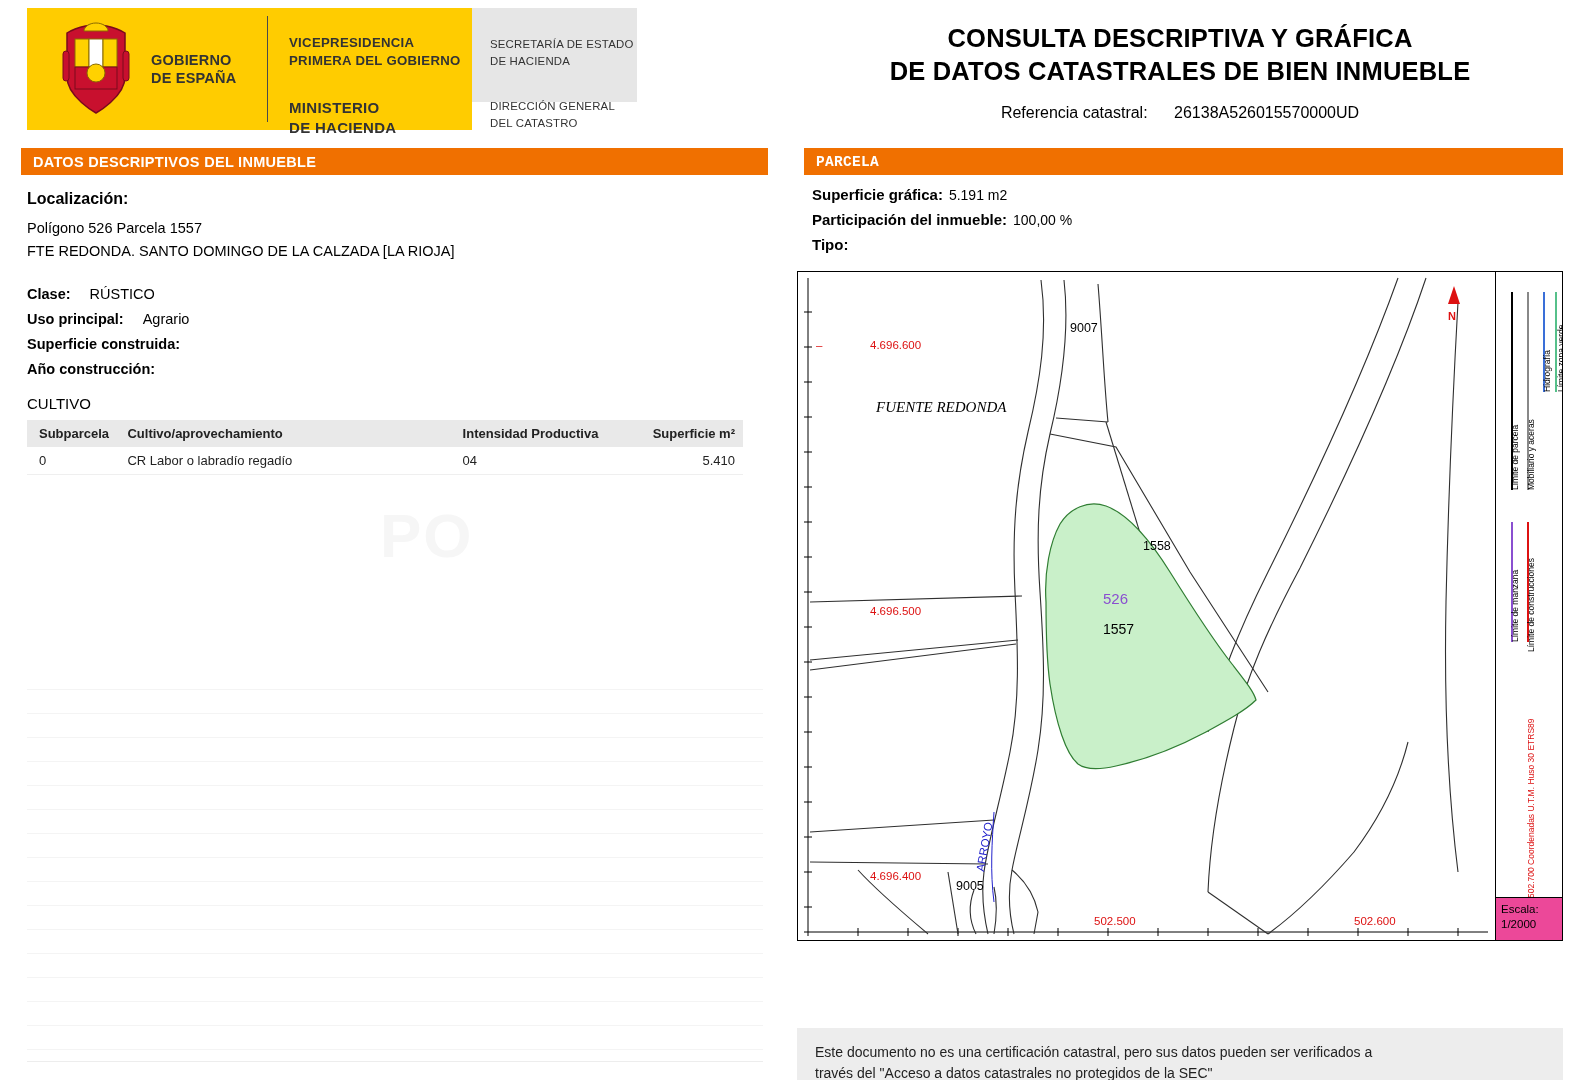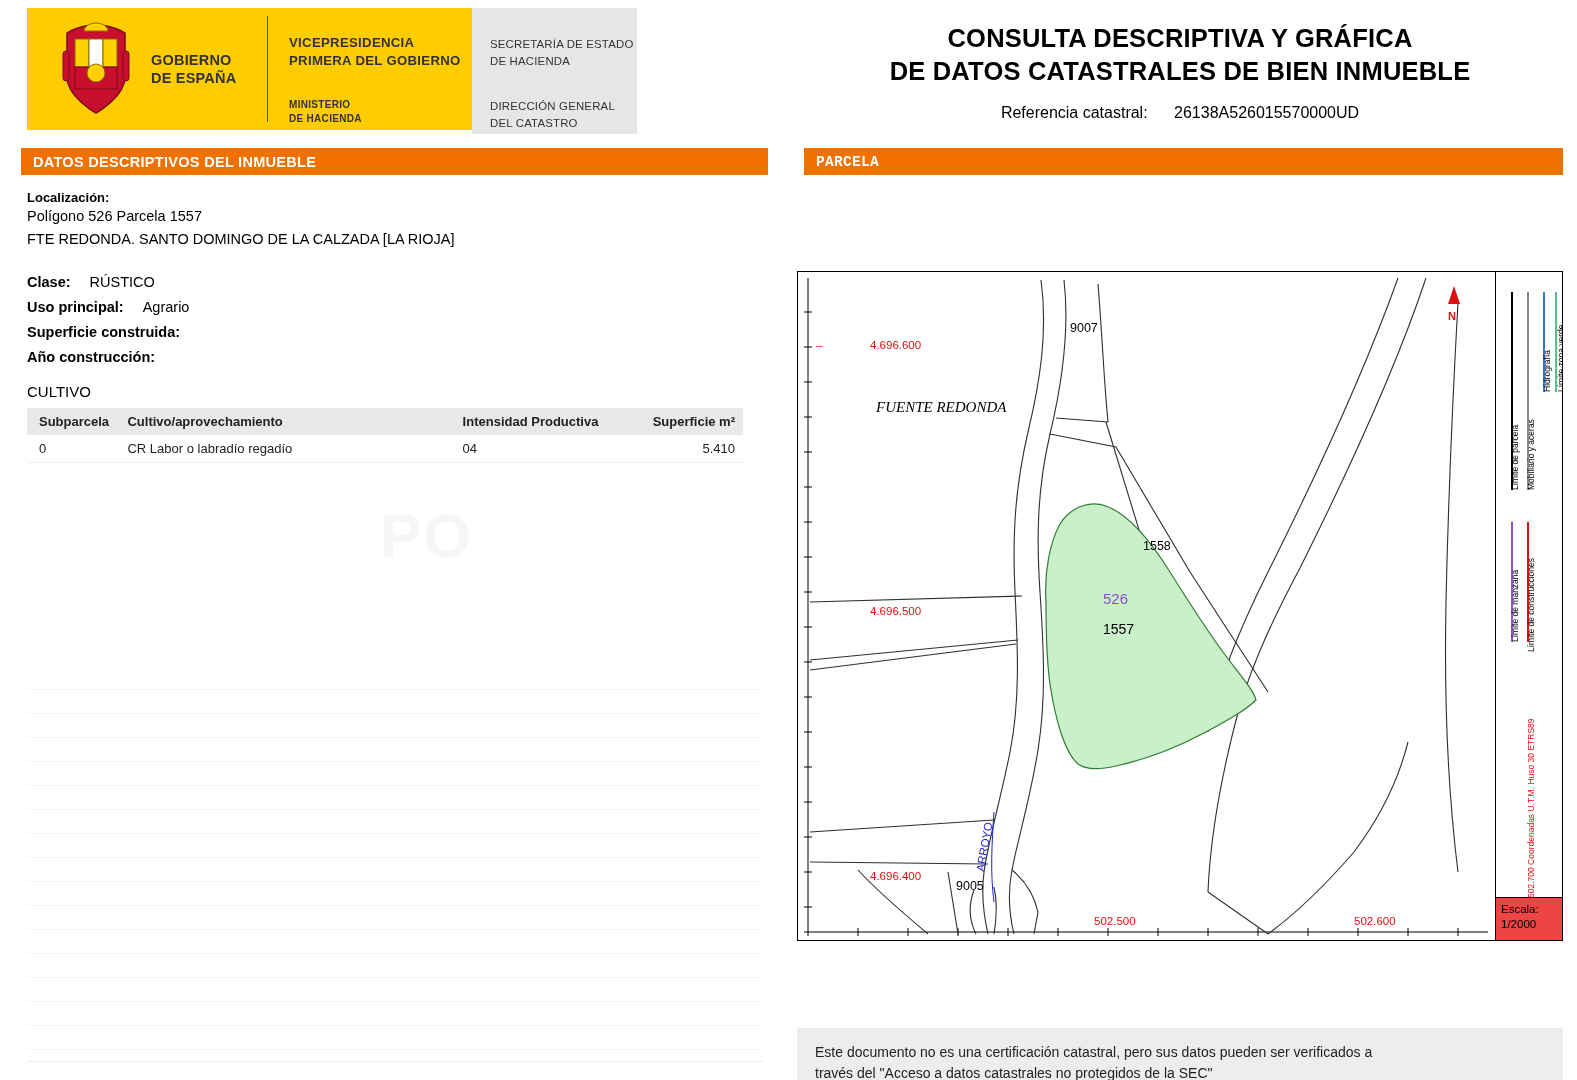--- a/index.html
+++ b/index.html
@@ -33,25 +33,25 @@
     position: absolute; left: 240px; top: 8px; bottom: 8px;
     width: 1px; background: #4a4a4a;
   }
   .logo-mid {
     position: absolute; left: 262px; top: 26px;
     font-size: 13.2px; font-weight: bold; color: #333; line-height: 1.35;
     letter-spacing: .3px;
   }
   .logo-mid2 {
     position: absolute; left: 262px; top: 90px;
-    font-size: 10px; font-weight: bold; color: #333; line-height: 1.35;
+    font-size: 15px; font-weight: bold; color: #333; line-height: 1.35;
     letter-spacing: .3px;
   }
   .logo-grey {
-    background: #E6E6E6; width: 165px; height: 126px; position: relative;
+    background: #E6E6E6; width: 165px; height: 94px; position: relative;
   }
   .grey-a {
     position: absolute; left: 18px; top: 28px;
     font-size: 11.4px; color: #333; line-height: 1.45; letter-spacing: .2px;
   }
   .grey-b {
     position: absolute; left: 18px; top: 90px;
     font-size: 11.4px; color: #333; line-height: 1.45; letter-spacing: .2px;
   }
 
@@ -81,21 +81,21 @@
   .bar-right { left: 797px; top: 148px; width: 766px; font-family: Liberation Mono, monospace; }
   .bar-left::before, .bar-right::before {
     content: ""; display: block; width: 7px; height: 27px; background: #ffffff;
   }
 
   
   .left-panel {
     position: absolute; left: 27px; top: 190px; width: 736px; height: 872px;
     font-size: 14.5px; color: #000;
   }
-  .loc-title { font-size: 13px; font-weight: bold; margin-bottom: 3px; }
+  .loc-title { font-size: 16px; font-weight: bold; margin-bottom: 12px; }
   .loc-line { font-size: 14.5px; margin-bottom: 7px; }
   .kv { margin-top: 4px; margin-bottom: 9px; font-size: 14.5px; }
   .kv b { font-weight: bold; }
   .kv .v { font-weight: normal; margin-left: 19px; }
   .spacer-1 { height: 16px; }
   .cultivo-title { font-size: 15px; margin: 18px 0 8px 0; }
 
   table.cultivo {
     width: 716px; border-collapse: collapse; font-size: 13px;
   }
@@ -148,21 +148,21 @@
   .legend-box {
     position: absolute; right: 0px; top: 0px;
     width: 67px; height: 626px;
     border-left: 1px solid #000;
     background: #fff;
   }
   .scale-box {
     position: absolute; right: 0px; bottom: 0px;
     width: 67px; height: 43px;
     border-left: 1px solid #000; border-top: 1px solid #000;
-    background: #ef4444;
+    background: #ec4899;
     font-size: 11.5px; color: #000; padding: 4px 0 0 5px; line-height: 1.3;
   }
   .vert-label {
     position: absolute;
     transform-origin: 0 0;
     transform: rotate(-90deg);
     white-space: nowrap;
     font-size: 8.5px; color: #000;
   }
   .vert-label.red { color: #d11; }
@@ -272,20 +272,31 @@
         <tr>
           <td class="col-sub">0</td>
           <td class="col-cul">CR Labor o labradío regadío</td>
           <td class="col-int">04</td>
           <td class="col-sup num">5.410</td>
         </tr>
       </tbody>
     </table>
   </div>
 
+  <div class="right-panel">
+    <div class="rp-row">
+      <b>Superficie gráfica:</b><span class="v">5.191 m2</span>
+    </div>
+    <div class="rp-row">
+      <b>Participación del inmueble:</b><span class="v">100,00 %</span>
+    </div>
+    <div class="rp-row">
+      <b>Tipo:</b><span class="v"></span>
+    </div>
+  </div>
 
   <div class="map-box">
     <svg class="map-svg" width="766" height="670" viewBox="0 0 766 670">
 
       <g stroke="#000" stroke-width="1">
         <line x1="10" y1="6" x2="10" y2="664"></line>
         <line x1="6" y1="660" x2="690" y2="660"></line>
       </g>
       <g stroke="#000" stroke-width="1">
         <line x1="6" y1="40" x2="14" y2="40"></line>

